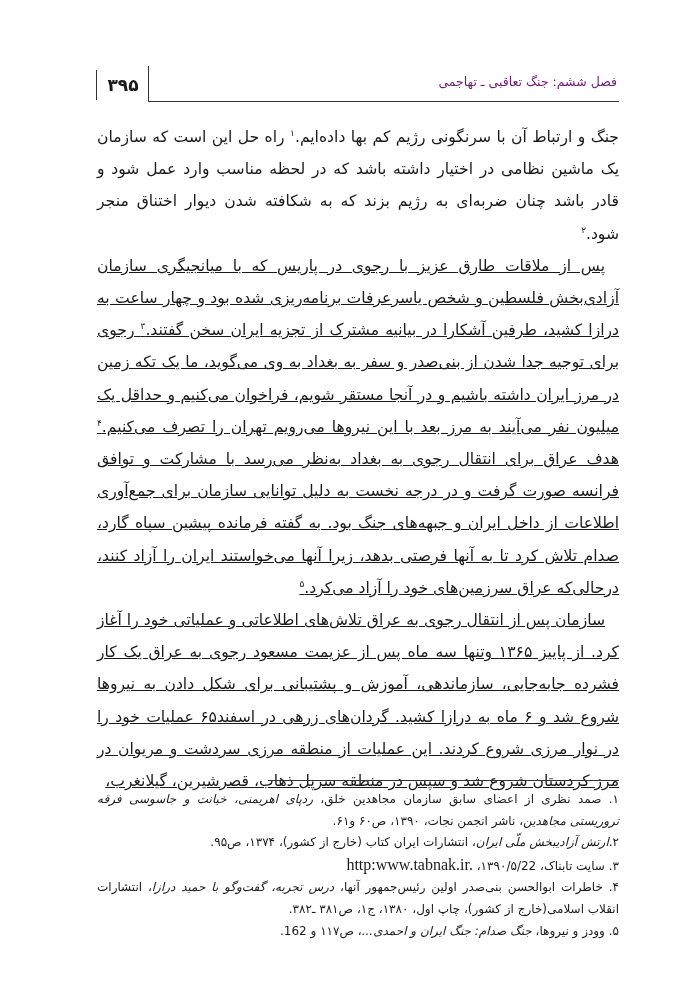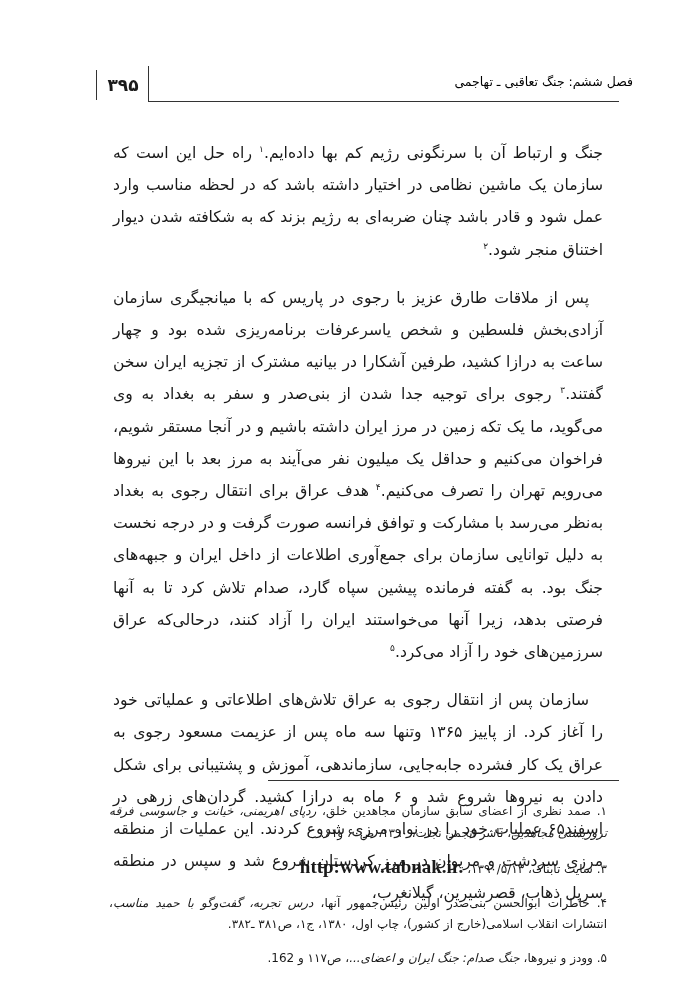--- a/index.html
+++ b/index.html
@@ -6,37 +6,37 @@
   body { width: 699px; height: 992px; position: relative; overflow: hidden;
          font-family: "DejaVu Sans", sans-serif; color: #1a1a1a; }
   .page { position: absolute; left: 0; top: 0; width: 699px; height: 741px; }
 
   
   .hdr-bar-left { position: absolute; left: 96px; top: 70px; width: 1px; height: 30px; background: #333; }
   .hdr-pageno { position: absolute; left: 102px; top: 70px; width: 42px; height: 30px;
                 font-size: 17px; font-weight: bold; line-height: 30px; text-align: center; direction: rtl; }
   .hdr-bar-mid { position: absolute; left: 148px; top: 66px; width: 1px; height: 36px; background: #333; }
   .hdr-line { position: absolute; left: 148px; top: 101px; width: 471px; height: 1px; background: #333; }
-  .hdr-title { position: absolute; right: 66px; top: 72px; font-size: 12.5px; color: #000000;
+  .hdr-title { position: absolute; right: 82px; top: 72px; font-size: 12.5px; color: #701a75;
                direction: rtl; line-height: 20px; }
 
   
   .body { position: absolute; left: 97px; top: 121px; width: 522px; direction: rtl;
           font-size: 15.6px; line-height: 32.2px; text-align: justify; }
-  .body p { margin: 16px; }
-  .body p.indent { text-indent: 14px; }
+  .body p { margin: 0; }
+  .body p.indent { text-indent: 14px; text-decoration: underline; }
   sup { font-size: 9px; line-height: 0; vertical-align: super; }
 
   
   .fn-rule { position: absolute; left: 268px; top: 780px; width: 351px; height: 1px; background: #333; }
   .footnotes { position: absolute; left: 97px; top: 789px; width: 522px; direction: rtl;
                font-size: 12px; line-height: 21.6px; text-align: justify; }
-  .footnotes div { margin: 12px; }
+  .footnotes div { margin: 0; }
   .footnotes i { font-style: italic; }
-  .ltr { direction: ltr; unicode-bidi: embed; font-family: "Liberation Serif", serif; font-size: 19px; font-weight: bold; }
+  .ltr { direction: ltr; unicode-bidi: embed; font-family: "Liberation Serif", serif; font-size: 16px; }
 </style>
 </head>
 <body>
 
 <div class="page">
 
   <div class="hdr-bar-left"></div>
   <div class="hdr-pageno">۳۹۵</div>
   <div class="hdr-bar-mid"></div>
   <div class="hdr-line"></div>
@@ -45,18 +45,19 @@
   <div class="body">
     <p><span>جنگ و ارتباط آن با سرنگونی رژیم کم بها داده‌ایم.</span><sup>۱</sup><span> راه حل این است که سازمان یک ماشین نظامی در اختیار داشته باشد که در لحظه مناسب وارد عمل شود و قادر باشد چنان ضربه‌ای به رژیم بزند که به شکافته شدن دیوار اختناق منجر شود.</span><sup>۲</sup></p>
     <p class="indent"><span>پس از ملاقات طارق عزیز با رجوی در پاریس که با میانجیگری سازمان آزادی‌بخش فلسطین و شخص یاسرعرفات برنامه‌ریزی شده بود و چهار ساعت به درازا کشید، طرفین آشکارا در بیانیه مشترک از تجزیه ایران سخن گفتند.</span><sup>۳</sup><span> رجوی برای توجیه جدا شدن از بنی‌صدر و سفر به بغداد به وی می‌گوید، ما یک تکه زمین در مرز ایران داشته باشیم و در آنجا مستقر شویم، فراخوان می‌کنیم و حداقل یک میلیون نفر می‌آیند به مرز بعد با این نیروها می‌رویم تهران را تصرف می‌کنیم.</span><sup>۴</sup><span> هدف عراق برای انتقال رجوی به بغداد به‌نظر می‌رسد با مشارکت و توافق فرانسه صورت گرفت و در درجه نخست به دلیل توانایی سازمان برای جمع‌آوری اطلاعات از داخل ایران و جبهه‌های جنگ بود. به گفته فرمانده پیشین سپاه گارد، صدام تلاش کرد تا به آنها فرصتی بدهد، زیرا آنها می‌خواستند ایران را آزاد کنند، درحالی‌که عراق سرزمین‌های خود را آزاد می‌کرد.</span><sup>۵</sup></p>
     <p class="indent"><span>سازمان پس از انتقال رجوی به عراق تلاش‌های اطلاعاتی و عملیاتی خود را آغاز کرد. از پاییز ۱۳۶۵ وتنها سه ماه پس از عزیمت مسعود رجوی به عراق یک کار فشرده جابه‌جایی، سازماندهی، آموزش و پشتیبانی برای شکل دادن به نیروها شروع شد و ۶ ماه به درازا کشید. گردان‌های زرهی در اسفند۶۵ عملیات خود را در نوار مرزی شروع کردند. این عملیات از منطقه مرزی سردشت و مریوان در مرز کردستان شروع شد و سپس در منطقه سرپل ذهاب، قصرشیرین، گیلانغرب،</span></p>
   </div>
 
   <div class="fn-rule"></div>
 
   <div class="footnotes">
     <div><span>۱. </span><span>صمد نظری از اعضای سابق سازمان مجاهدین خلق، </span><i>ردپای اهریمنی، خیانت و جاسوسی فرقه تروریستی مجاهدین</i><span>، ناشر انجمن نجات، ۱۳۹۰، ص۶۰ و۶۱.</span></div>
-    <div><span>۳. </span><span>سایت تابناک، ۱۳۹۰/۵/۱۳، </span><span class="ltr">http:www.tabnak.ir.</span></div>
-    <div><span>۴. </span><span>خاطرات ابوالحسن بنی‌صدر اولین رئیس‌جمهور آنها، </span><i>درس تجربه، گفت‌وگو با حمید مناسب</i><span>، انتشارات انقلاب اسلامی(خارج از کشور)، چاپ اول، ۱۳۸۰، ج۱، ص۳۸۱ ـ۳۸۲.</span></div>
-    <div><span>۵. </span><span>وودز و نیروها، </span><i>جنگ صدام: جنگ ایران و اعضای...</i><span>، ص۱۱۷ و 162.</span></div>
+    <div><span>۲.</span><i>ارتش آزادیبخش ملّی ایران</i><span>، انتشارات ایران کتاب (خارج از کشور)، ۱۳۷۴، ص۹۵.</span></div>
+    <div><span>۳. </span><span>سایت تابناک، ۱۳۹۰/۵/22، </span><span class="ltr">http:www.tabnak.ir.</span></div>
+    <div><span>۴. </span><span>خاطرات ابوالحسن بنی‌صدر اولین رئیس‌جمهور آنها، </span><i>درس تجربه، گفت‌وگو با حمید درازا</i><span>، انتشارات انقلاب اسلامی(خارج از کشور)، چاپ اول، ۱۳۸۰، ج۱، ص۳۸۱ ـ۳۸۲.</span></div>
+    <div><span>۵. </span><span>وودز و نیروها، </span><i>جنگ صدام: جنگ ایران و احمدی...</i><span>، ص۱۱۷ و 162.</span></div>
   </div>
 
 </div>
 
 </body></html>

